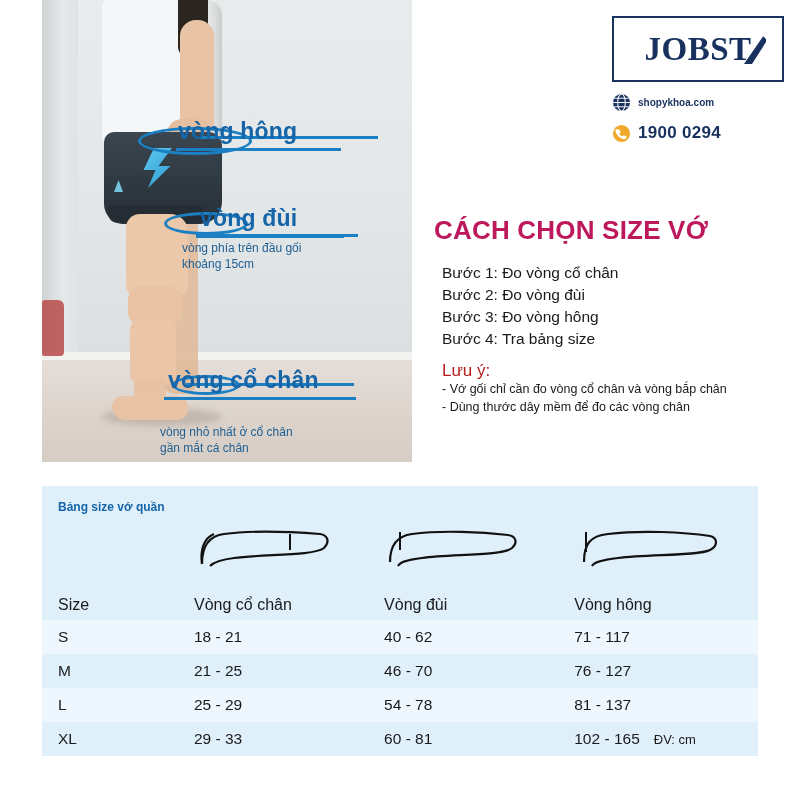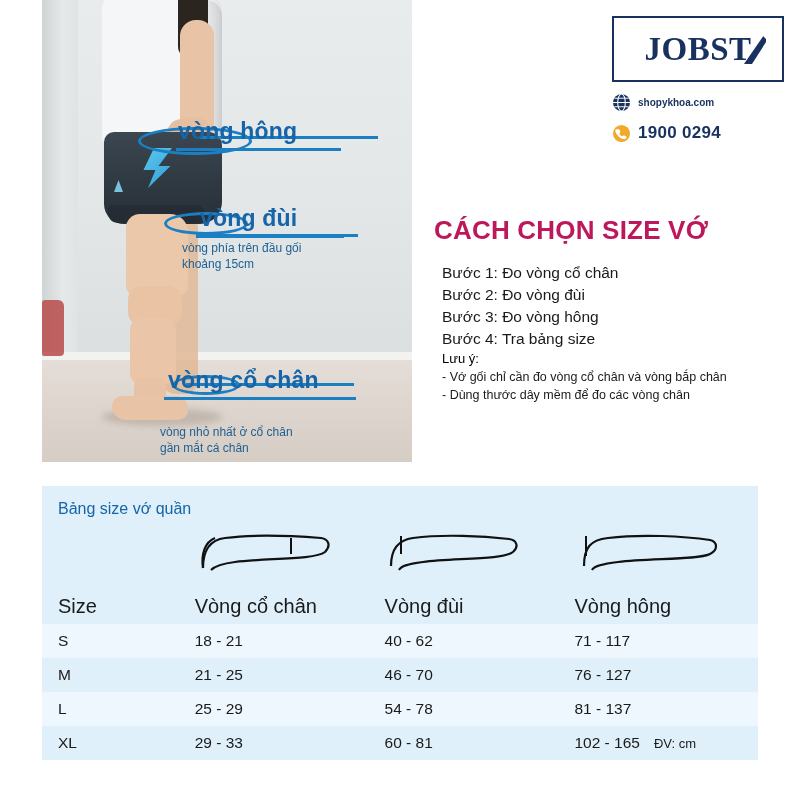--- a/index.html
+++ b/index.html
@@ -291,59 +291,59 @@
     letter-spacing: .2px;
     margin: 0 0 16px 0;
   }
   .guide-step {
     font-size: 15.5px;
     color: #1a1a1a;
     line-height: 22px;
     padding-left: 8px;
   }
   .guide-note-title {
-    margin-top: 0;
+    margin-top: 12px;
     padding-left: 8px;
-    font-size: 13px;
-    color: #000000;
+    font-size: 17px;
+    color: #b91c1c;
     line-height: 18px;
   }
   .guide-note {
     padding-left: 8px;
     font-size: 12.5px;
     color: #1a1a1a;
     line-height: 18px;
   }
 
   
   .tablewrap {
     position: absolute;
     left: 42px;
     top: 486px;
     width: 716px;
   }
   .tbl-title {
     color: #1565a8;
-    font-weight: normal;
-    font-size: 16px;
+    font-weight: bold;
+    font-size: 12px;
     padding: 14px 0 10px 16px;
     background: #dff0fb;
   }
   table {
     border-collapse: collapse;
     width: 716px;
     font-size: 15px;
     color: #1a1a1a;
   }
   td, th { padding: 0; }
   .r-head td {
     height: 46px;
     vertical-align: bottom;
     padding-bottom: 6px;
-    font-size: 20px;
+    font-size: 16px;
     color: #1a1a1a;
     text-align: left;
   }
   .r-icons td {
     height: 44px;
     vertical-align: bottom;
     text-align: left;
   }
   .row-band td {
     height: 34px;

